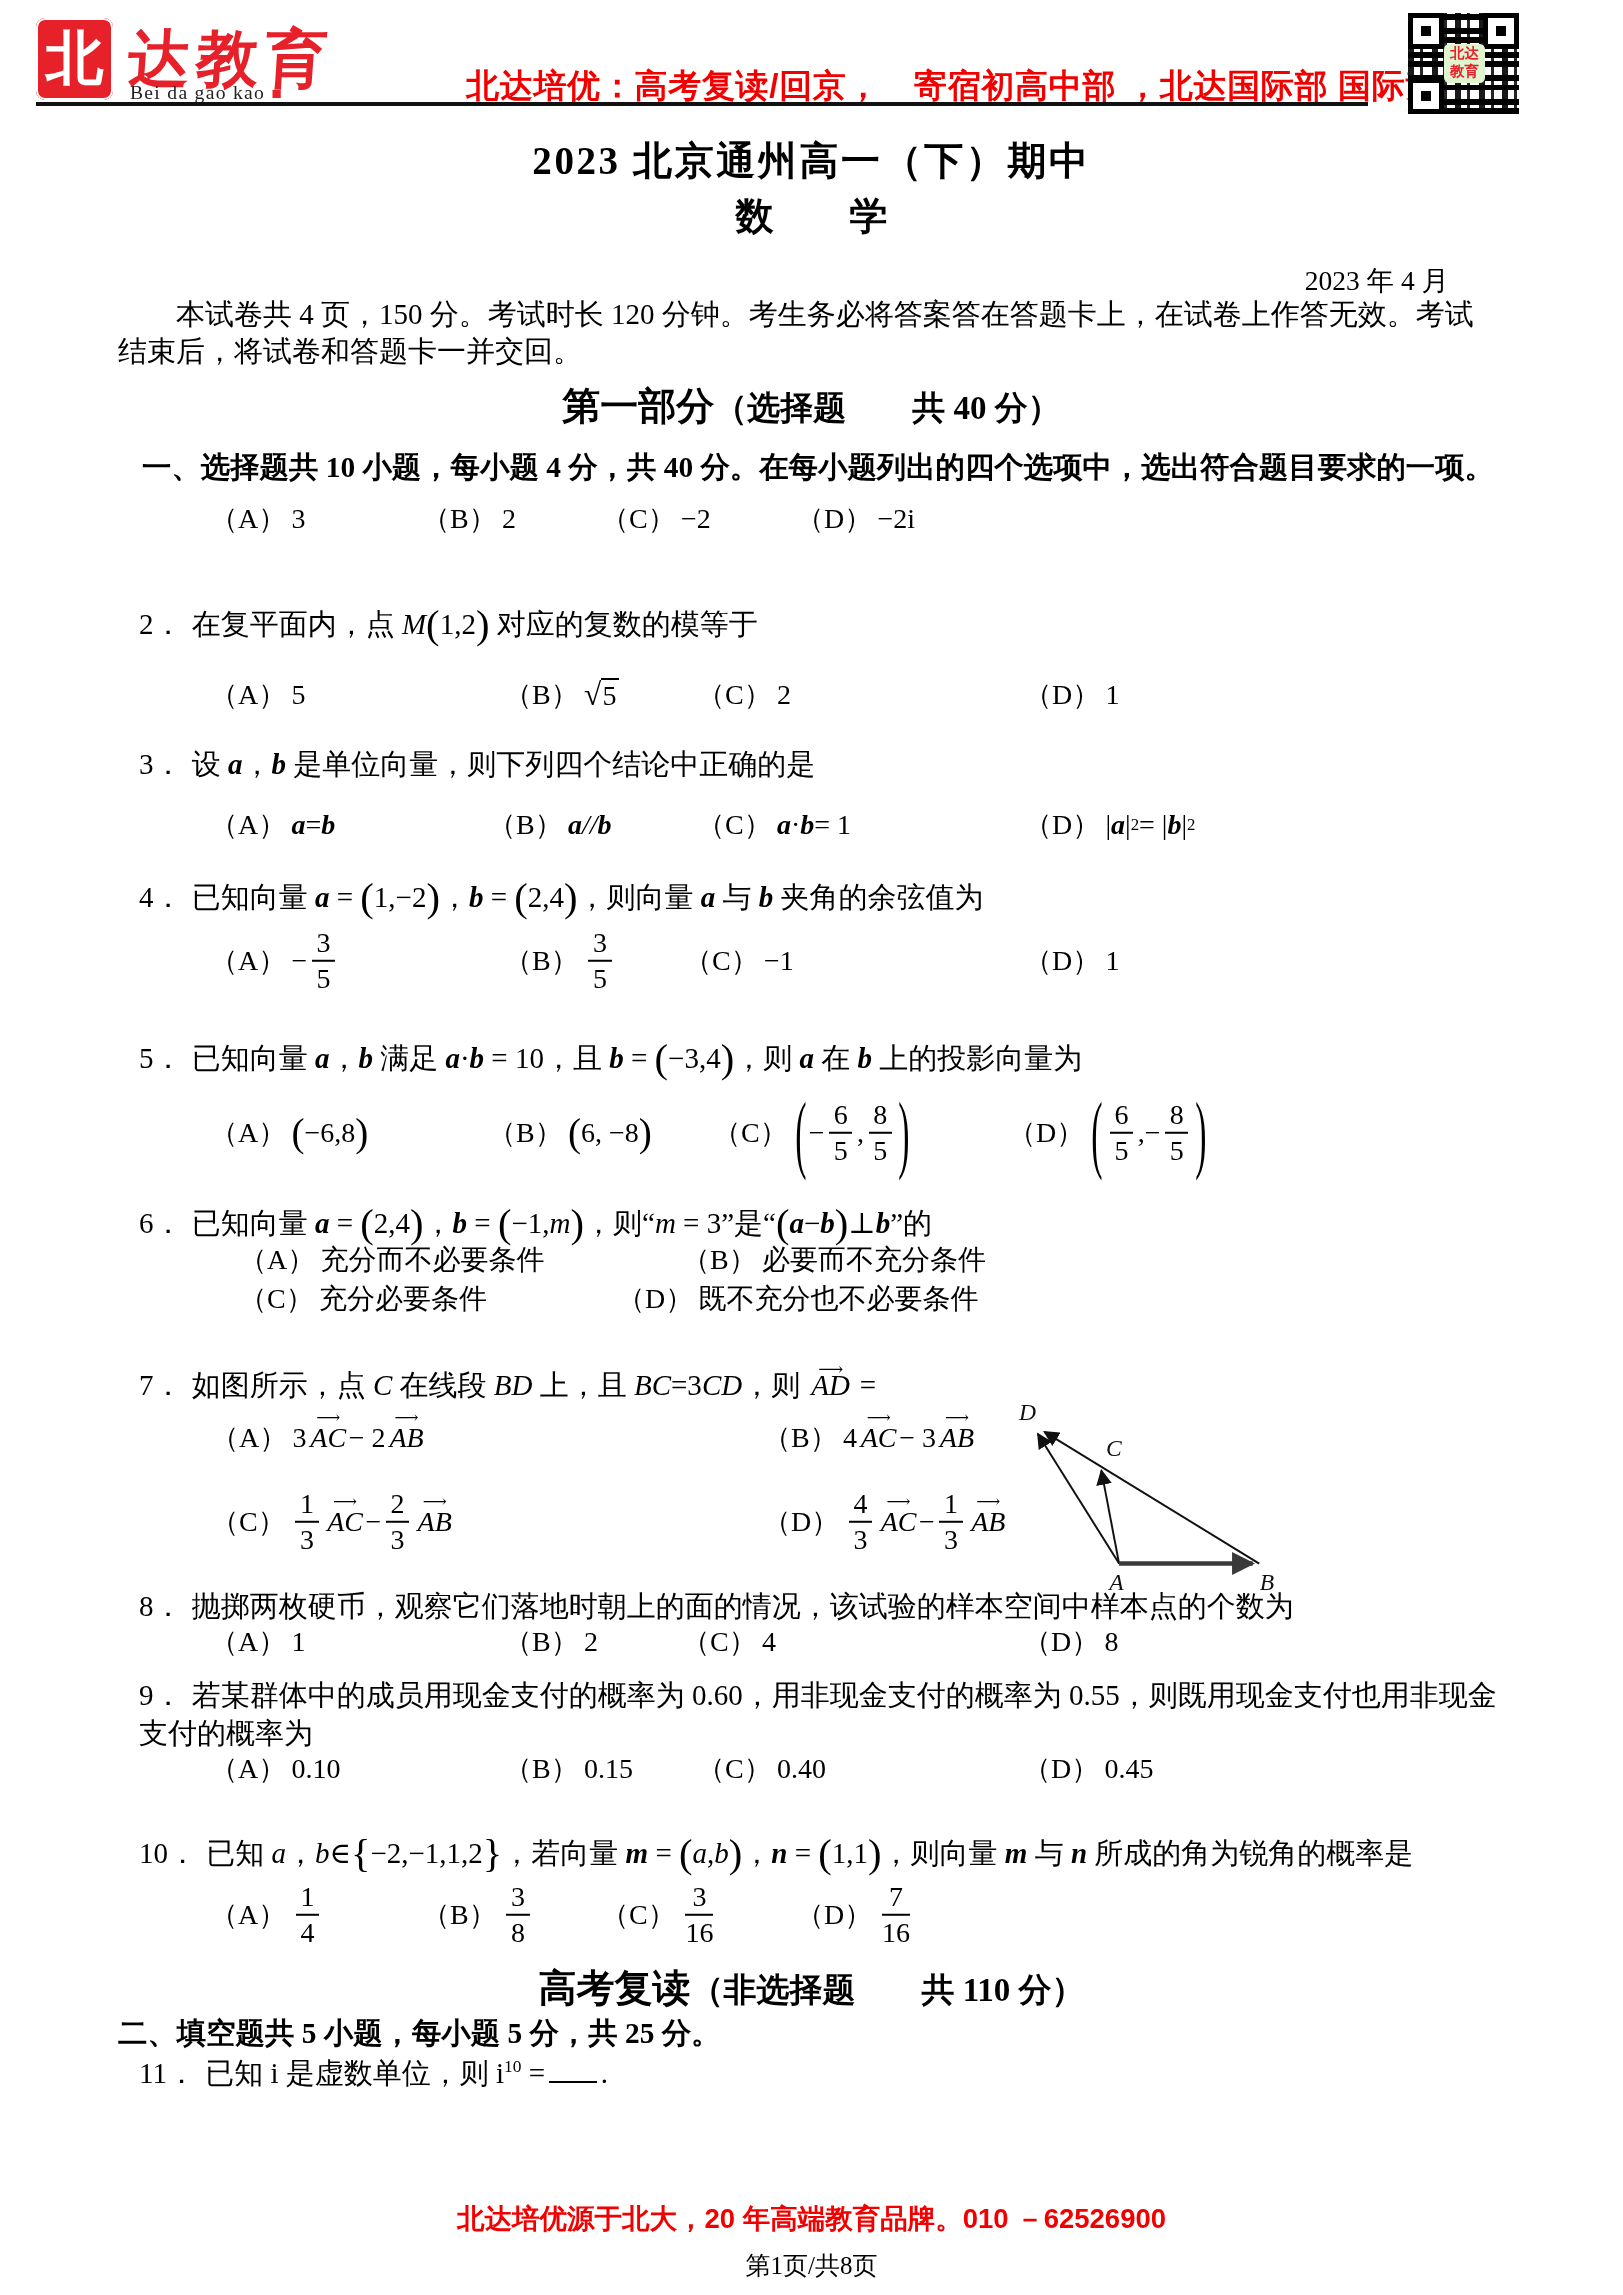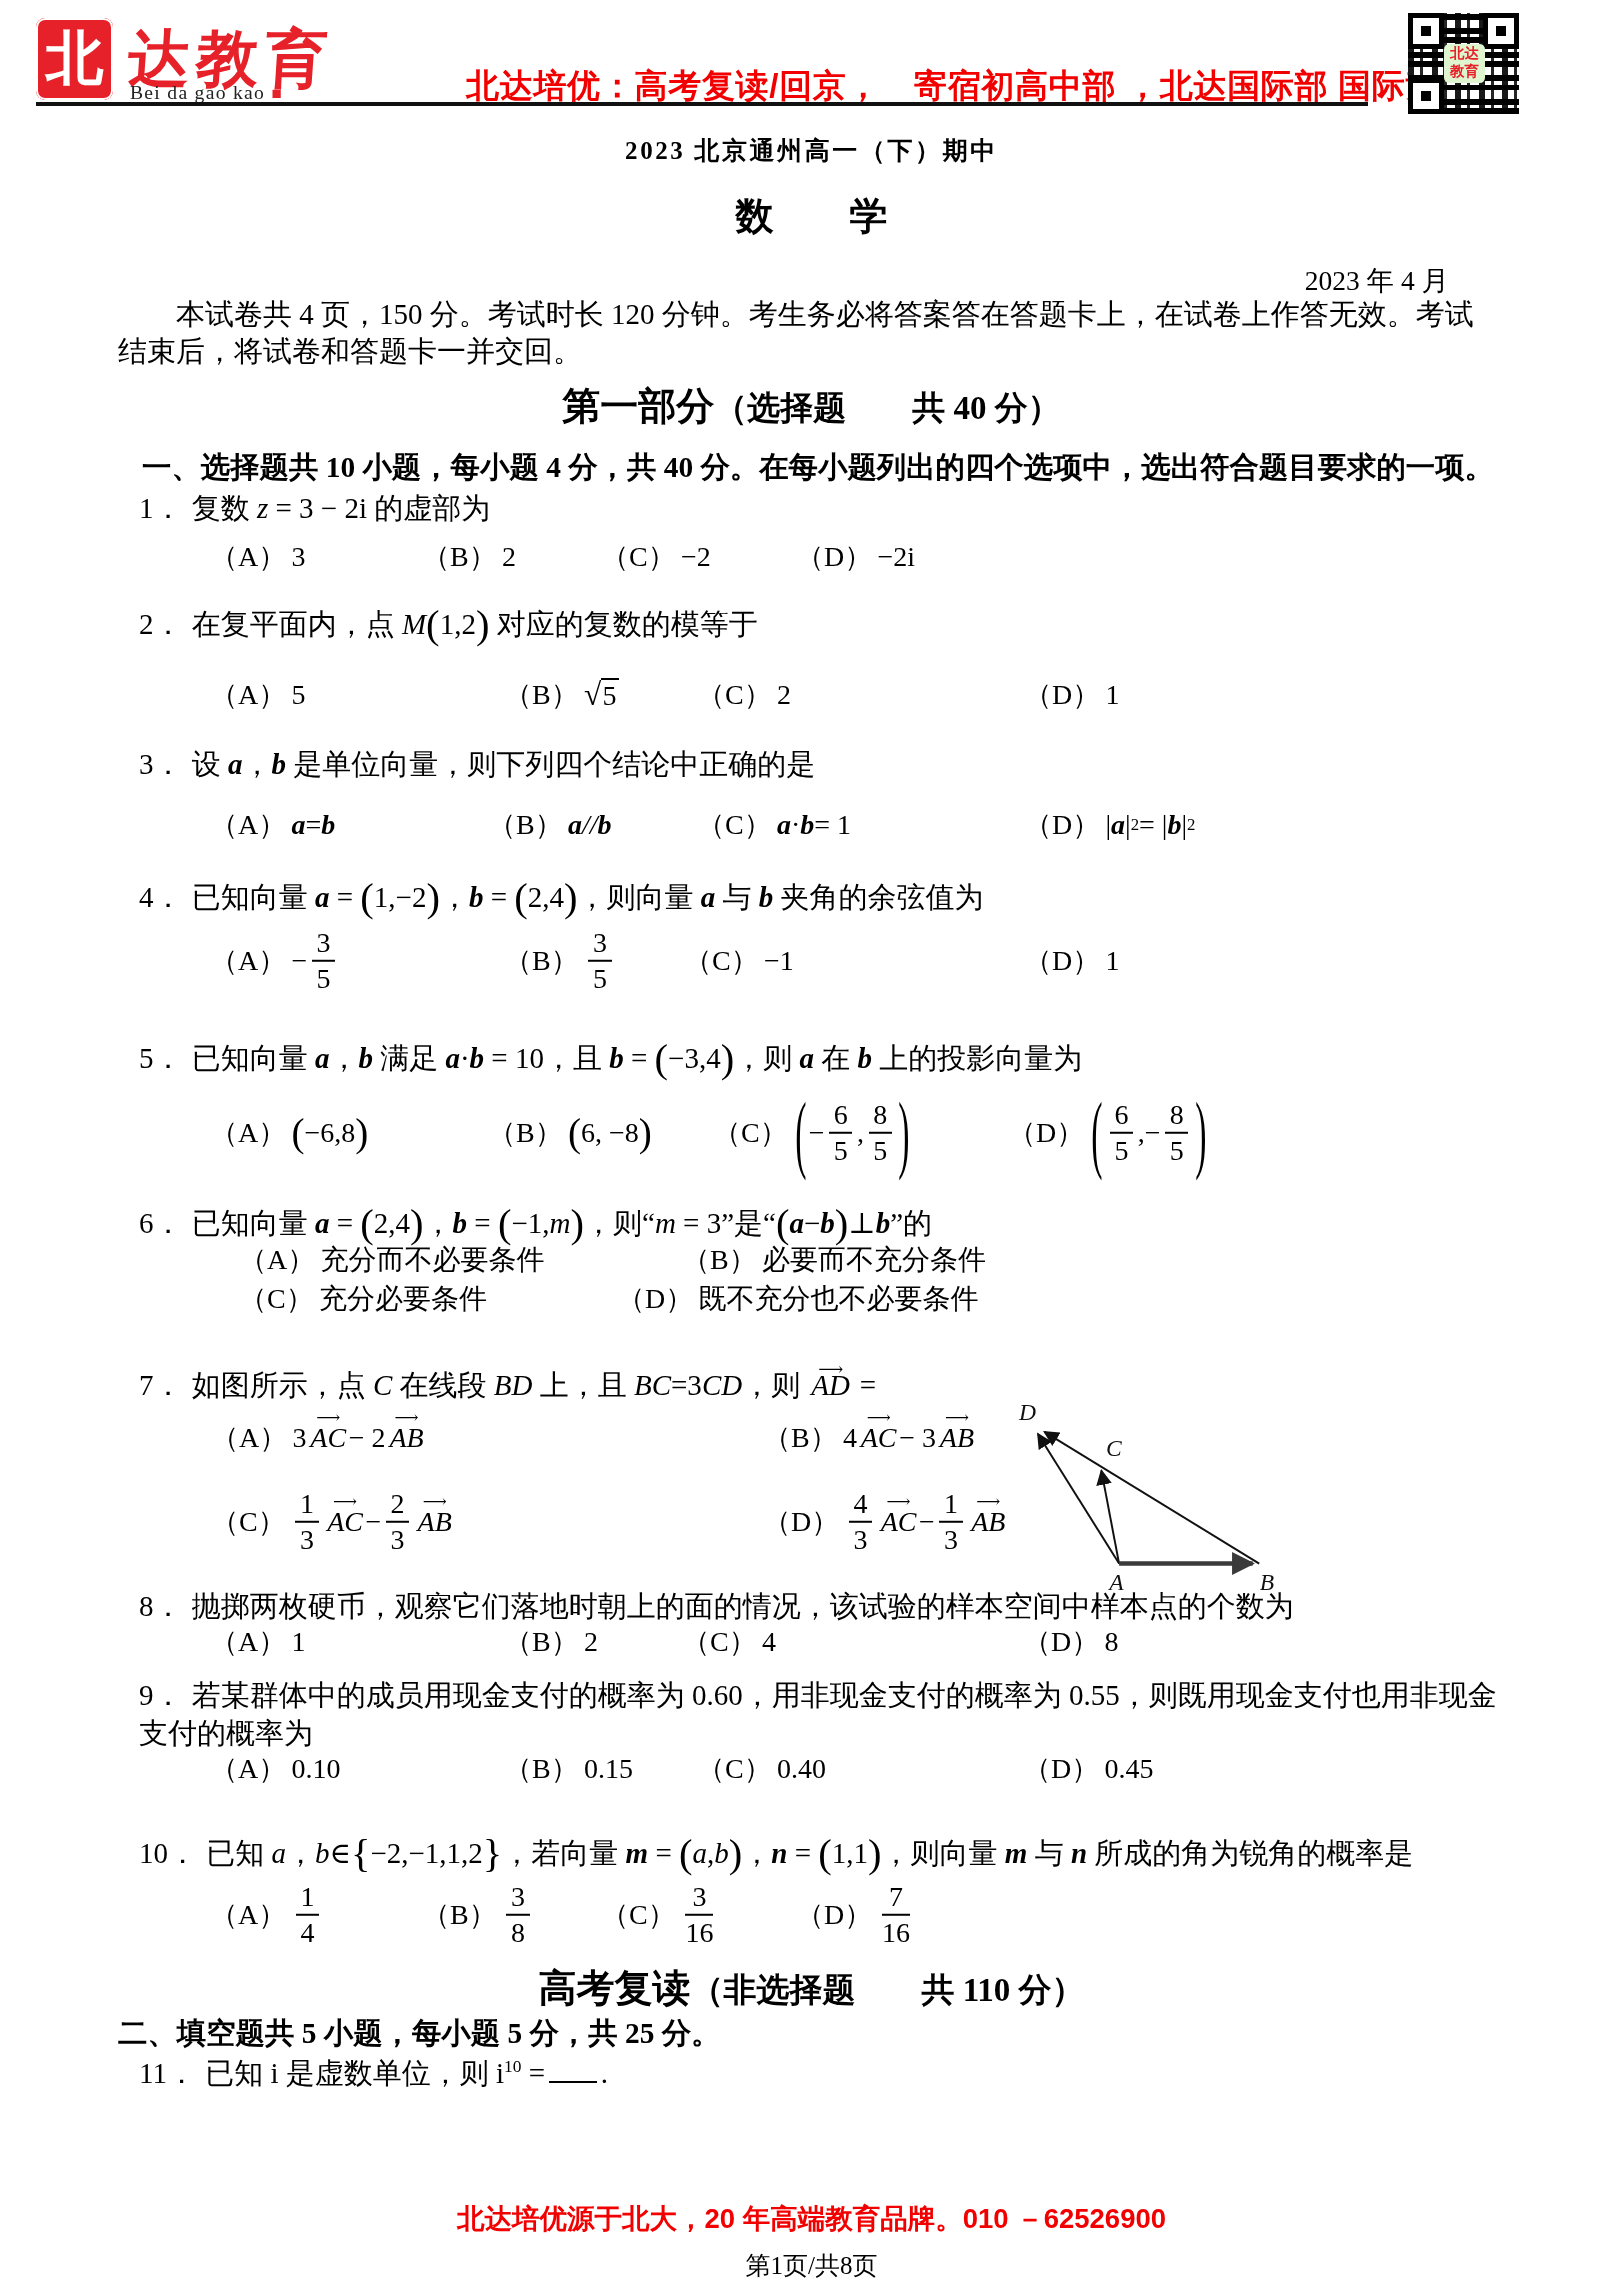--- a/index.html
+++ b/index.html
@@ -21,21 +21,21 @@
   .qr{position:absolute;left:1408px;top:13px;width:111px;height:101px;
       background:
         repeating-linear-gradient(90deg,rgba(0,0,0,.9) 0 5.9px,transparent 5.9px 11.8px,rgba(0,0,0,.85) 11.8px 15px,transparent 15px 23.6px),
         repeating-linear-gradient(0deg,#000 0 5.9px,#fff 5.9px 9.2px,#000 9.2px 15px,#fff 15px 23.6px);}
   .finder{position:absolute;width:26px;height:26px;background:#fff;border:5.9px solid #000;display:flex;}
   .finder::after{content:"";margin:auto;width:9.2px;height:9.2px;background:#000;}
   .f1{left:0;top:0}.f2{right:0;top:0}.f3{left:0;bottom:0}
   .qr-label{position:absolute;left:36px;top:31px;width:41px;height:38px;background:#dff5d0;border-radius:5.2px;
             color:var(--brand,#e62129);font-size:14.4px;line-height:17.7px;text-align:center;font-weight:bold;padding-top:1.3px;}
   
-  .doc-title{position:absolute;left:0;top:134px;width:100%;text-align:center;font-size:25px;font-weight:bold;letter-spacing:2.6px;}
+  .doc-title{position:absolute;left:0;top:134px;width:100%;text-align:center;font-size:39px;font-weight:bold;letter-spacing:2.6px;}
   .doc-subject{position:absolute;left:0;top:191px;width:100%;text-align:center;font-size:38px;font-weight:bold;}
   .doc-date{position:absolute;right:174px;top:263px;font-size:27.5px;}
   .intro{position:absolute;left:118px;top:296px;width:1394px;font-size:29px;line-height:37px;}
   .intro .l1{text-indent:58px;}
   .part-header{position:absolute;left:0;width:100%;text-align:center;font-weight:bold;}
   .ph1{top:381px;}.ph2{top:1963px;}
   .part-header .main{font-size:38px;}
   .part-header .paren{font-size:33px;}
   .instruction{position:absolute;left:118px;width:1400px;font-size:29.4px;font-weight:bold;}
   .in1{top:448px;text-align:center;}.in2{top:2014px;}
@@ -110,21 +110,20 @@
     <div class="l2">结束后，将试卷和答题卡一并交回。</div>
   </div>
 
   <div class="part-header ph1">
     <span class="main">第一部分</span><span class="paren">（选择题　　共 40 分）</span>
   </div>
   <div class="instruction in1">一、选择题共 10 小题，每小题 4 分，共 40 分。在每小题列出的四个选项中，选出符合题目要求的一项。</div>
 
   <div id="questions">
       <div class="question">
-        <div class="q-stem"><span class="q-num">1．</span><span class="q-text">复数 <i>z</i> = 3 − 2i 的虚部为</span></div>
         <div class="opts" style="height: 33px; margin-top: 13px;">
           <span class="opt" style="left: 92px;"><span class="opt-label">（A）</span>3</span>
           <span class="opt" style="left: 304px;"><span class="opt-label">（B）</span>2</span>
           <span class="opt" style="left: 483px;"><span class="opt-label">（C）</span>−2</span>
           <span class="opt" style="left: 678px;"><span class="opt-label">（D）</span>−2i</span>
         </div>
       </div>
       <div class="question">
         <div class="q-stem"><span class="q-num">2．</span><span class="q-text">在复平面内，点 <i>M</i><span class="bp">(</span>1,2<span class="bp">)</span> 对应的复数的模等于</span></div>
         <div class="opts" style="height: 46px; margin-top: 29.4px;">

